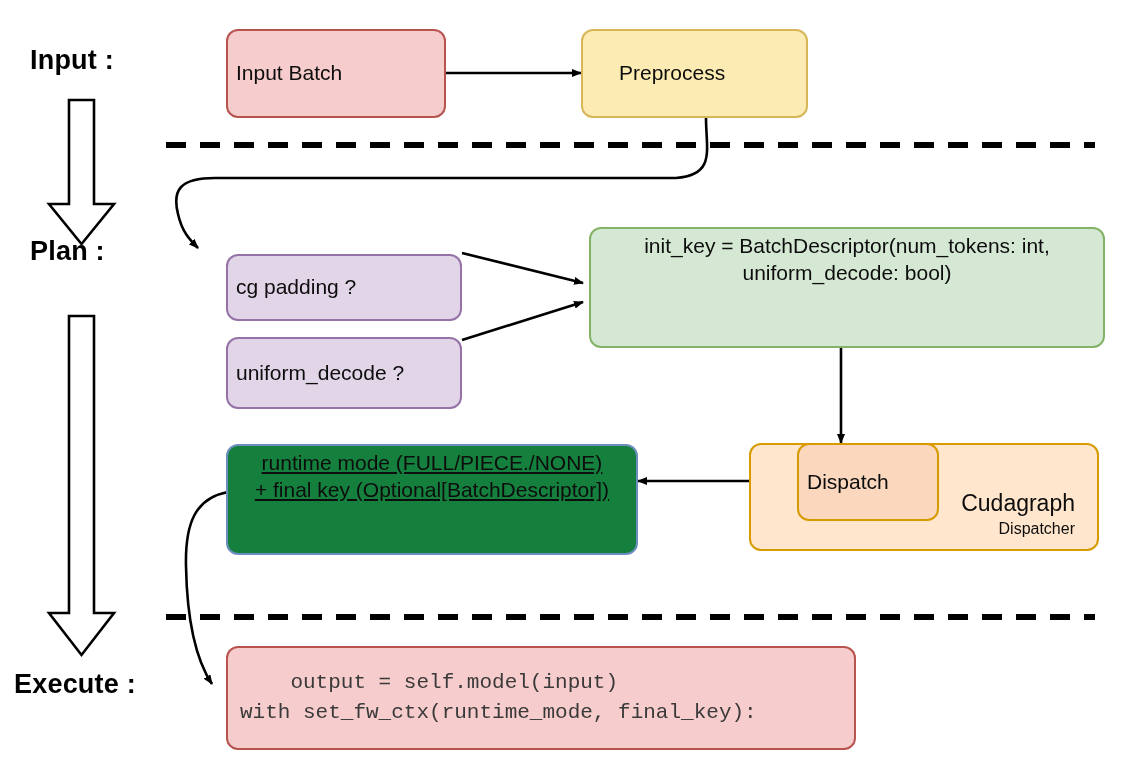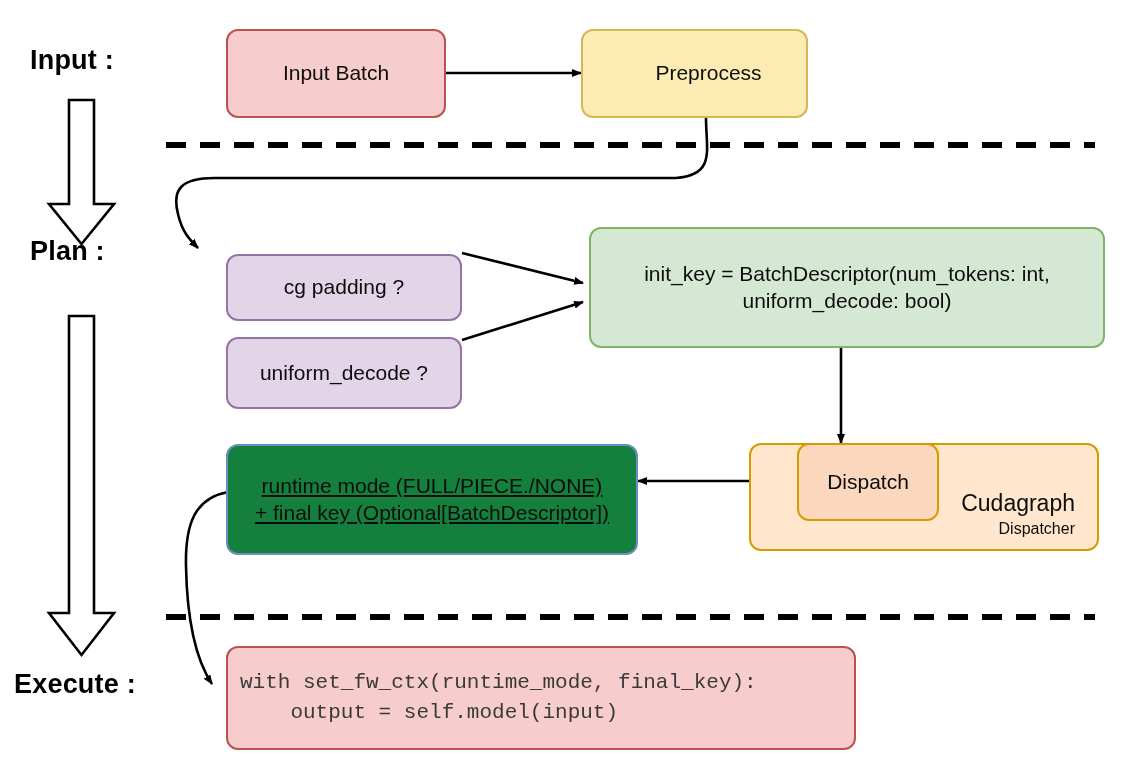--- a/index.html
+++ b/index.html
@@ -6,21 +6,21 @@
   body{width:1142px;height:770px;position:relative;overflow:hidden;
        font-family:"Liberation Sans","DejaVu Sans",sans-serif;}
   #stage{position:absolute;left:0;top:0;width:1142px;height:770px;}
 
   .svg-layer{position:absolute;left:0;top:0;width:1142px;height:770px;pointer-events:none;}
 
   .stage-label{position:absolute;font-weight:bold;font-size:27px;color:#000;
                white-space:nowrap;letter-spacing:.2px;}
 
   .node{position:absolute;box-sizing:border-box;display:flex;align-items:center;
-        justify-content:center;text-align:center;border-radius:12px;
+        text-align:center;border-radius:12px;
         border-width:2px;border-style:solid;font-size:21px;color:#0d0d0d;
         line-height:1.28;padding:4px 8px;}
 
   .n-input-batch{background:#f6cccc;border-color:#b85450;}
   .n-preprocess {background:#fcecb3;border-color:#d6b656;}
   .n-purple     {background:#e1d5e7;border-color:#9673a6;margin-top:40px;}
   .n-green      {background:#d5e8d4;border-color:#82b366;}
   .n-dispatch-outer{background:#ffe6cc;border-color:#d79b00;}
   .n-dispatch-inner{background:#fad7bd;border-color:#d79b00;}
   .n-blue       {background:#15803d;border-color:#6c8ebf;text-decoration:underline;}
@@ -101,17 +101,17 @@
     <span>Dispatch</span>
   </div>
 
   <div class="node n-blue" style="left:226px;top:444px;width:412px;height:111px;flex-direction:column;">
     <span>runtime mode (FULL/PIECE./NONE)</span>
     <span>+ final key (Optional[BatchDescriptor])</span>
   </div>
 
   <div class="node n-code" style="left:226px;top:646px;width:630px;height:104px;
               flex-direction:column;align-items:flex-start;justify-content:center;">
+    <span>    output = self.model(input)</span>
     <span>with set_fw_ctx(runtime_mode, final_key):</span>
-    <span>    output = self.model(input)</span>
   </div>
 
 </div>
 
 </body></html>

